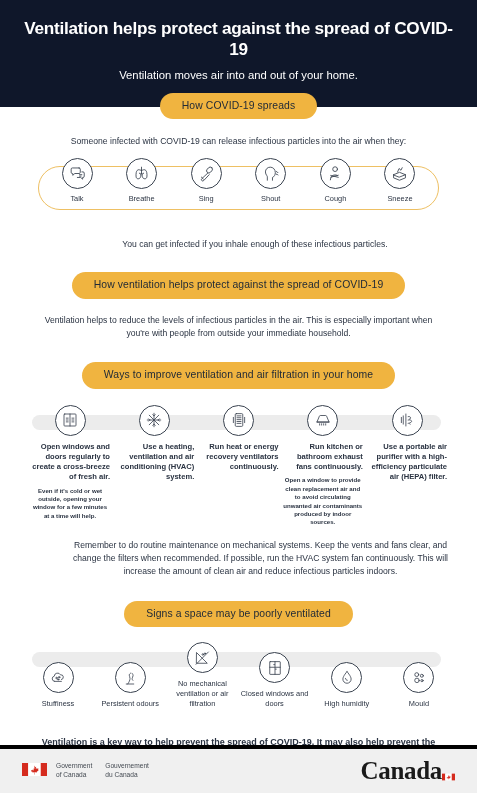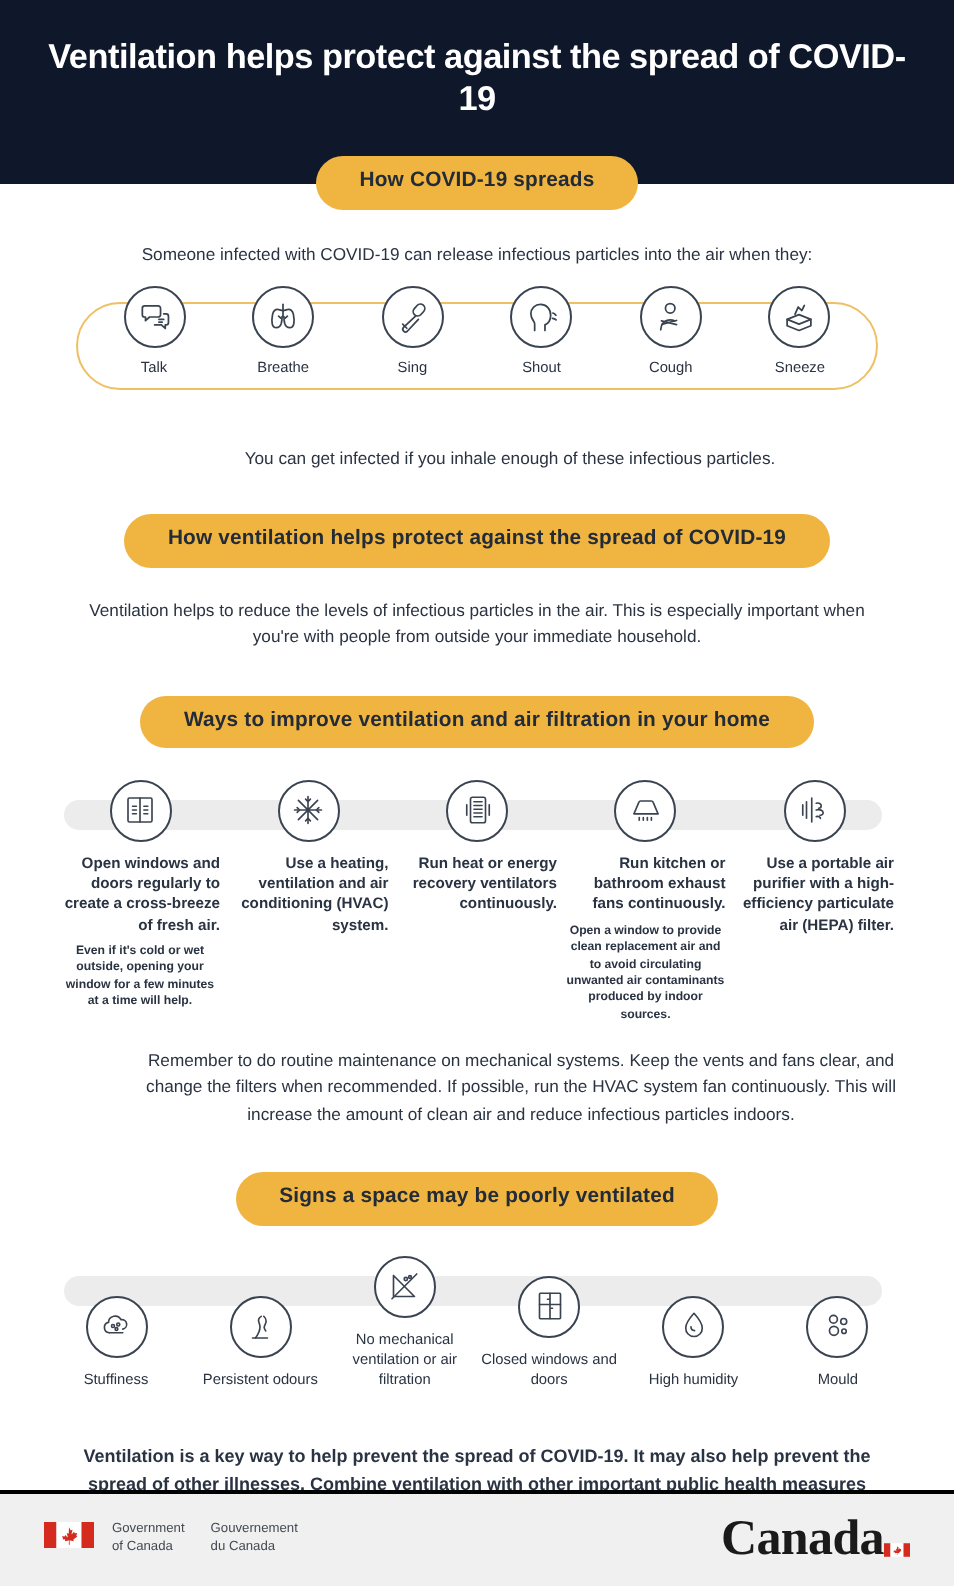--- a/index.html
+++ b/index.html
@@ -45,21 +45,21 @@
 
   
   .pill-wrap {
     text-align: center;
   }
   .pill {
     display: inline-block;
     background: #f0b440;
     color: #222b36;
     font-size: 10.4px;
-    font-weight: 700;
+    font-weight: 400;
     border-radius: 20px;
     padding: 7px 22px;
     line-height: 1.2;
     letter-spacing: 0.1px;
   }
   .pill-overlap {
     margin-top: -14px;
   }
 
   
@@ -199,21 +199,21 @@
     left: 0;
     right: 0;
     bottom: 0;
     height: 48px;
     background: #f0f0f0;
     display: flex;
     align-items: center;
     justify-content: space-between;
     padding: 0 22px;
     box-sizing: border-box;
-    border-top: 2px solid #000000;
+    border-top: 4px solid #000000;
   }
   .goc {
     display: flex;
     align-items: center;
     gap: 9px;
   }
   .goc-text {
     display: flex;
     gap: 13px;
     font-size: 6.6px;
@@ -237,20 +237,21 @@
     height: 8px;
   }
 </style>
 </head>
 <body>
 
 <div class="page">
 
   <div class="header">
     <h1>Ventilation helps protect against the spread of COVID-19</h1>
+    <p class="sub">Ventilation moves air into and out of your home.</p>
   </div>
 
   <div class="pill-wrap pill-overlap">
     <span class="pill">How COVID-19 spreads</span>
   </div>
 
   <div style="margin-top:16px;">
     <p class="para para-wide">Someone infected with COVID-19 can release infectious particles into the air when they:</p>
   </div>
 

